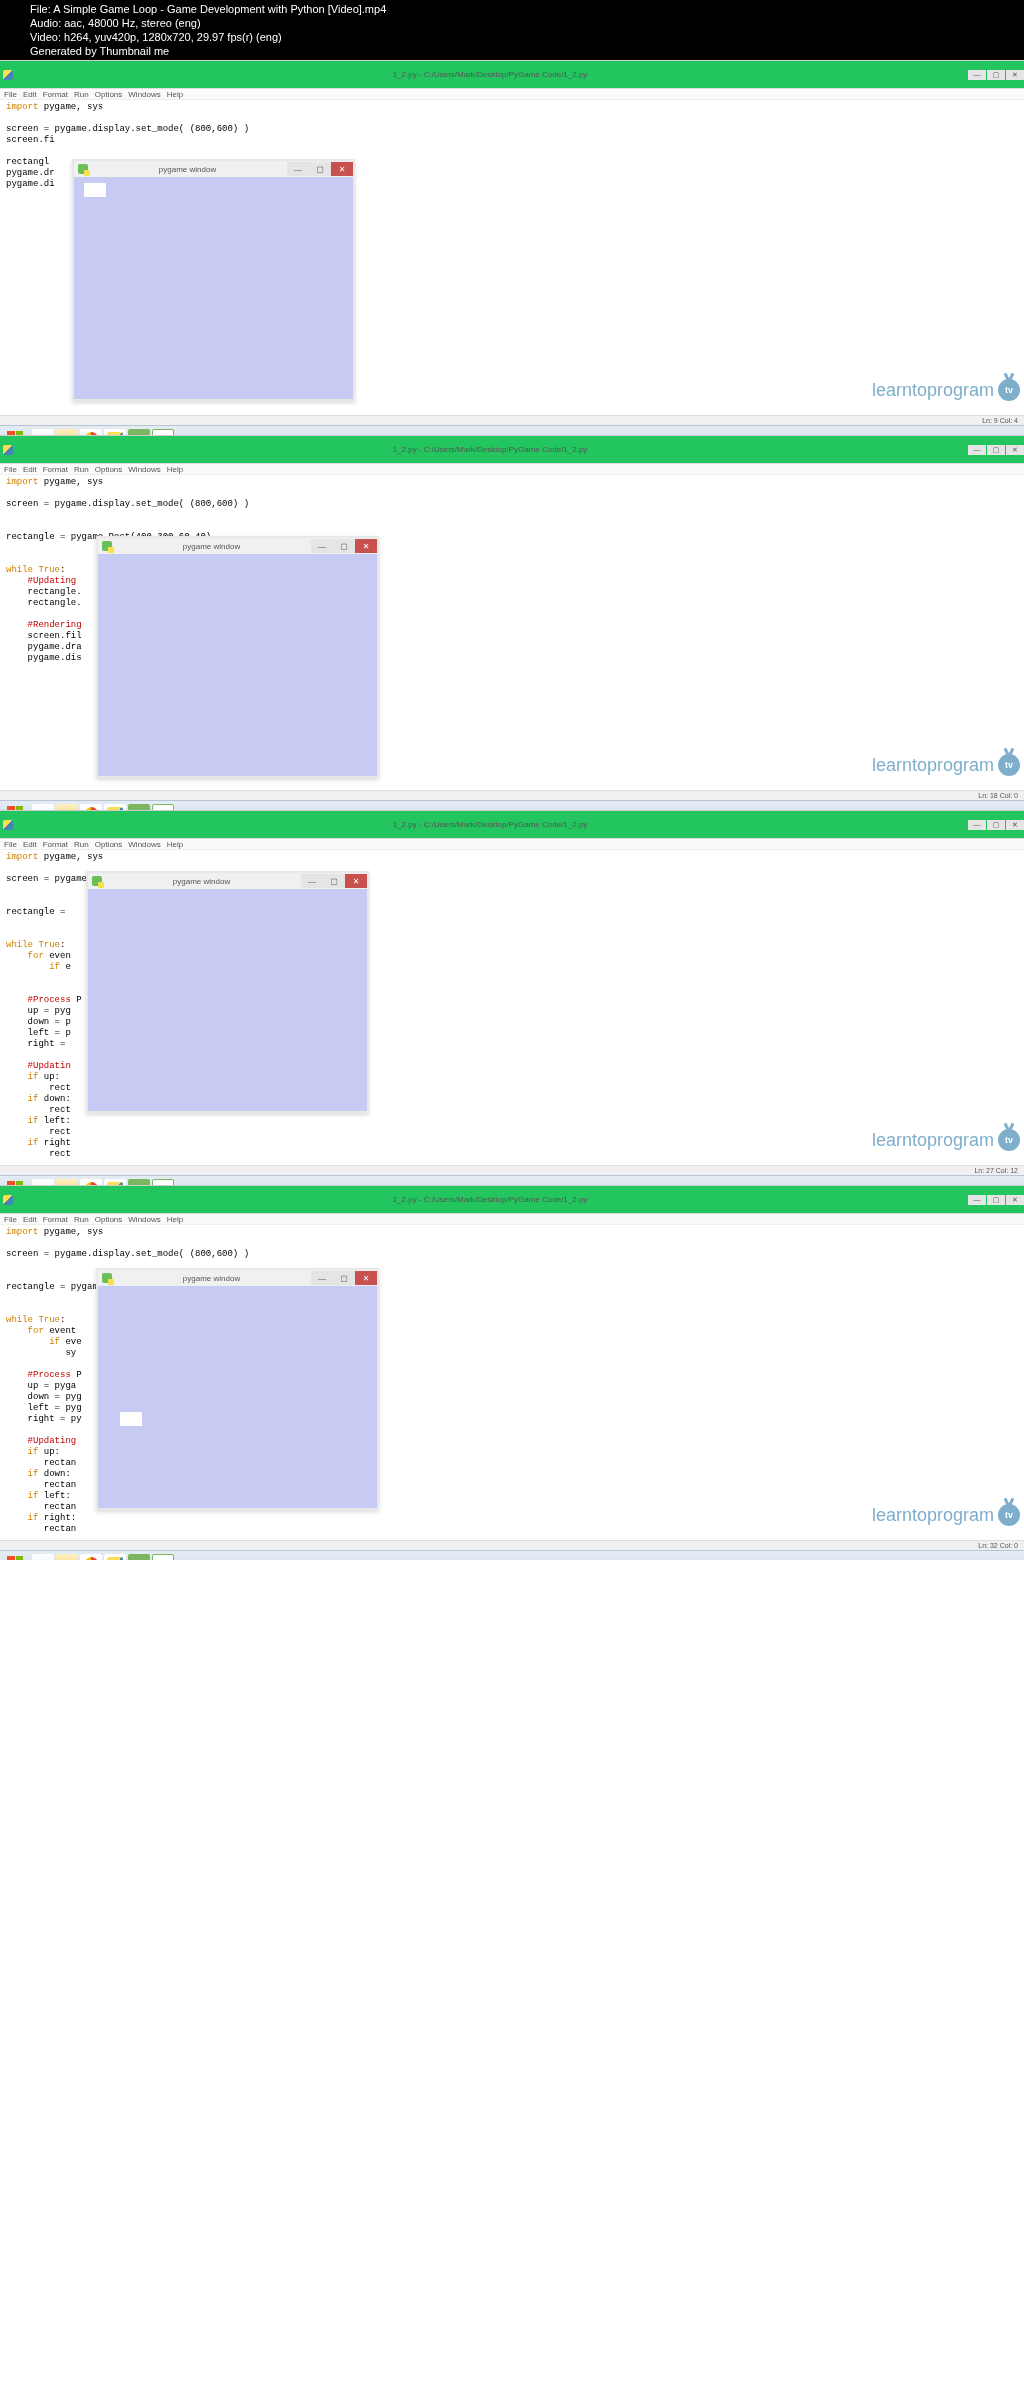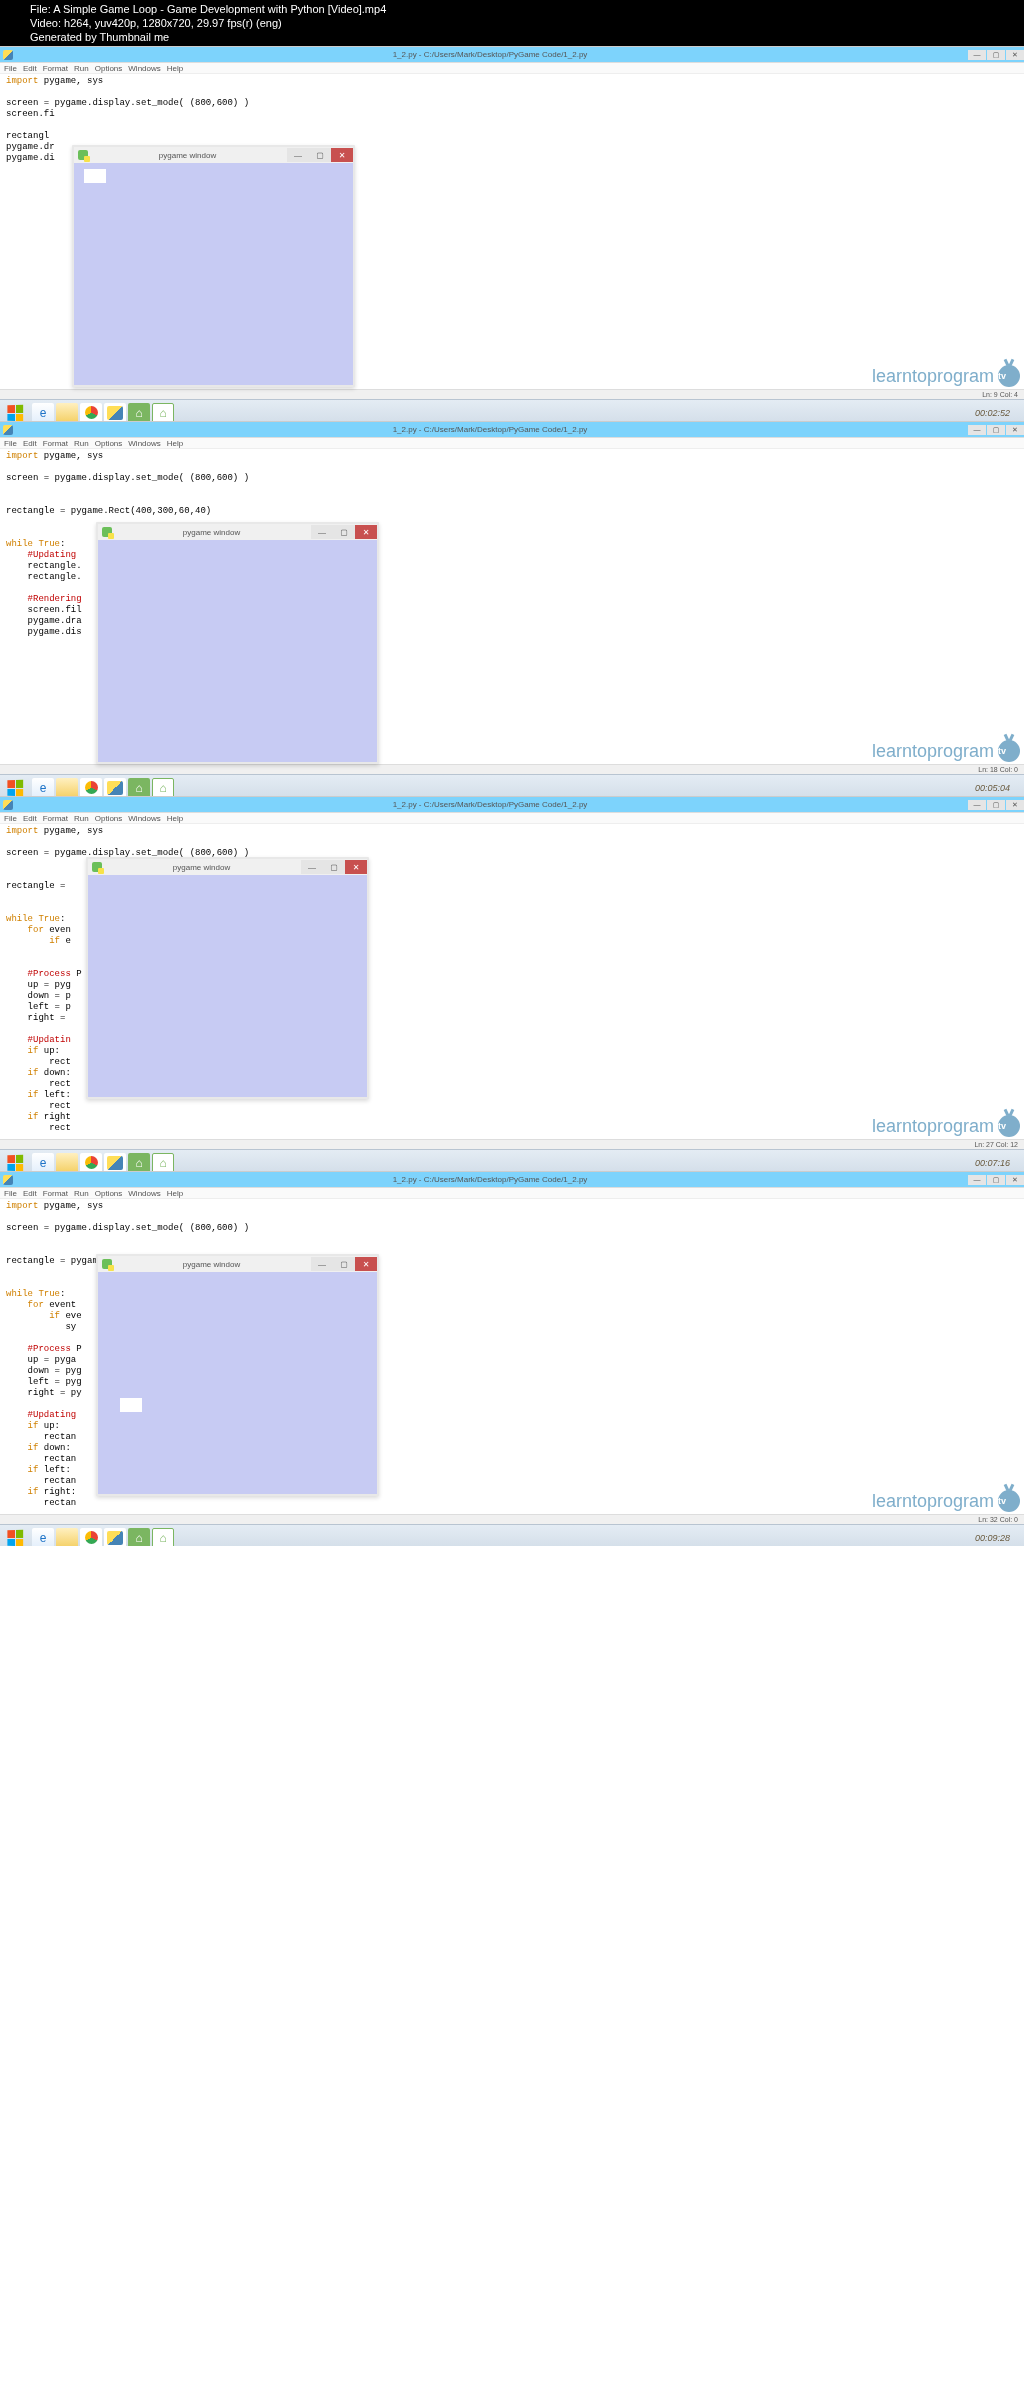--- a/index.html
+++ b/index.html
@@ -6,21 +6,21 @@
   body { background:#ffffff; width:1024px; font-family:"Segoe UI",Arial,sans-serif; font-size:10px; }
 
   
   .info-bar { background:#000; color:#fff; padding:2px 4px; font-size:11px; line-height:14px; }
   .info-bar div { white-space:pre;padding-left:26px; }
 
   
   .thumb { position:relative; height:375px; background:#fff; overflow:hidden; border-top:1px solid #ccc; }
 
   
-  .idle-titlebar { height:16px; background:#7dd3fc; display:flex; align-items:center; border-bottom:1px solid #ddd; }
+  .idle-titlebar { height:28px; background:#22c55e; display:flex; align-items:center; border-bottom:1px solid #ddd; }
   .idle-titlebar .py-icon { width:10px; height:10px; margin-left:3px; background:linear-gradient(135deg,#ffde57 0 50%,#4584b6 50% 100%); border-radius:2px; }
   .idle-titlebar .title { flex:1; text-align:center; font-size:8px; color:#555; }
   .idle-titlebar .winbtns { display:flex; }
   .idle-titlebar .winbtns span { width:18px; height:10px; background:#e5e5e5; margin-left:1px; display:flex; align-items:center; justify-content:center; font-size:7px; color:#555; }
   .idle-menu { height:11px; background:#fafafa; border-bottom:1px solid #eee; padding-left:4px; display:flex; gap:6px; font-size:8px; color:#555; align-items:center; }
   .idle-code { position:relative; background:#fff; height:calc(100% - 12px - 11px - 10px - 26px); padding:2px 6px; font-family:"Courier New",monospace; font-size:9px; line-height:11px; color:#000; white-space:pre; overflow:hidden; }
   .kw { color:#d08000; }   
   .cm { color:#c00000; }   
   .idle-status { height:10px; background:#f0f0f0; border-top:1px solid #ddd; font-size:7px; color:#555; text-align:right; padding-right:6px; line-height:10px; }
 
@@ -31,21 +31,21 @@
   .pygame-tbar .pg-icon::after { content:""; position:absolute; right:-2px; bottom:-2px; width:6px; height:6px; background:#f7e24a; border-radius:1px; }
   .pygame-tbar .title { flex:1; text-align:center; font-size:8px; color:#555; }
   .pygame-tbar .btns { display:flex; }
   .pygame-tbar .btns span { width:22px; height:14px; display:flex; align-items:center; justify-content:center; font-size:8px; color:#555; background:#e5e5e5; }
   .pygame-tbar .btns span:last-child { background:#c8504f; color:#fff; }
   .pygame-canvas { position:relative; background:#c7cbf3; }   
   .pygame-canvas .rect-white { position:absolute; background:#fff; }
 
   
   .watermark { position:absolute; right:4px; bottom:34px; font-size:18px; color:#7faecb; display:flex; align-items:center; gap:4px; }
-  .watermark .dot { width:22px; height:22px; border-radius:50%; background:#7faecb; display:flex; align-items:center; justify-content:flex-start; position:relative; }
+  .watermark .dot { width:22px; height:22px; border-radius:50%; background:#7faecb; display:flex; align-items:center; justify-content:center; position:relative; }
   .watermark .dot::before { content:""; position:absolute; width:3px; height:7px; background:#7faecb; top:-6px; left:7px; transform:rotate(-25deg); }
   .watermark .dot::after  { content:""; position:absolute; width:3px; height:7px; background:#7faecb; top:-6px; right:7px; transform:rotate(25deg); }
   .watermark .dot span { color:#fff; font-size:9px; font-weight:600; }
 
   
   .taskbar { height:26px; background:linear-gradient(#e4ecf4,#d2dde8); border-top:1px solid #b8c4d1; display:flex; align-items:center; position:relative; }
   .taskbar .start { width:30px; height:26px; display:flex; align-items:center; justify-content:center; }
   .taskbar .start div { width:16px; height:16px; display:grid; grid-template-columns:1fr 1fr; grid-template-rows:1fr 1fr; gap:1px; transform:perspective(40px) rotateY(-10deg); }
   .taskbar .start div span:nth-child(1){background:#f25022;}
   .taskbar .start div span:nth-child(2){background:#7fba00;}
@@ -61,20 +61,21 @@
   .pyfile  { background:#fff; position:relative; }
   .pyfile::before{ content:""; position:absolute; inset:3px; background:linear-gradient(135deg,#ffde57 0 50%,#4584b6 50% 100%); border-radius:2px; }
   .cam-g   { background:#7bb661; color:#fff; font-weight:bold; font-size:10px; }
   .cam-w   { background:#fff; color:#7bb661; font-weight:bold; font-size:10px; border:1px solid #7bb661; }
 </style>
 </head>
 <body>
 
 <div class="info-bar">
   <div>File: A Simple Game Loop - Game Development with Python [Video].mp4</div>
+  <div>Audio: aac, 48000 Hz, stereo (eng)</div>
   <div>Video: h264, yuv420p, 1280x720, 29.97 fps(r) (eng)</div>
   <div>Generated by Thumbnail me</div>
 </div>
 
 <div id="thumbs">
     <div class="thumb">
       <div class="idle-titlebar">
      <span class="py-icon"></span>
      <span class="title">1_2.py - C:/Users/Mark/Desktop/PyGame Code/1_2.py</span>
      <div class="winbtns">

